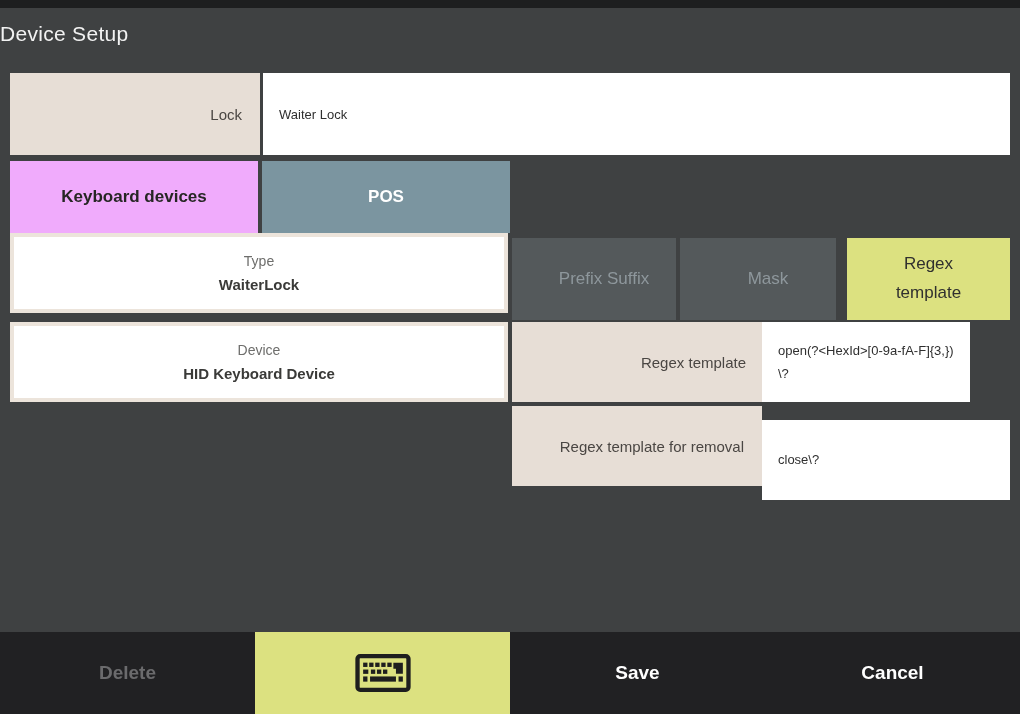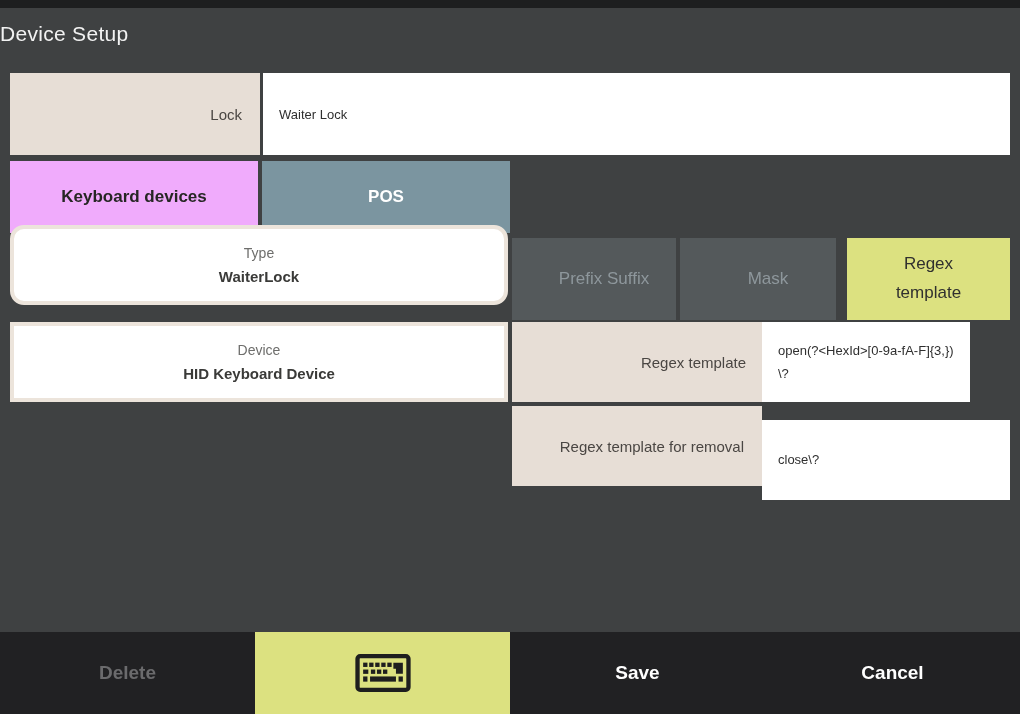--- a/index.html
+++ b/index.html
@@ -42,21 +42,21 @@
   }
   .tab-active{left:10px;width:248px;background:#f0abfc;color:#262624;}
   .tab-inactive{left:262px;width:248px;background:#7b95a0;color:#ffffff;}
 
   .info-box{
     position:absolute;left:10px;width:498px;height:80px;
     background:#ffffff;border:4px solid #ece4db;
     display:flex;flex-direction:column;align-items:center;justify-content:center;
     gap:7px;
   }
-  .type-box{top:225px;border-radius:14px;}
+  .type-box{top:233px;}
   .device-box{top:322px;}
   .info-label{color:#6e6e6c;font-size:14px;}
   .info-value{color:#3a3a38;font-size:15px;font-weight:700;}
 
   .mode-btn{
     position:absolute;top:238px;height:82px;
     display:flex;align-items:center;justify-content:center;
     text-align:center;font-size:17px;line-height:1.7;
   }
   .mode-btn.disabled{background:#54595b;color:#8e979c;padding-left:20px;}

